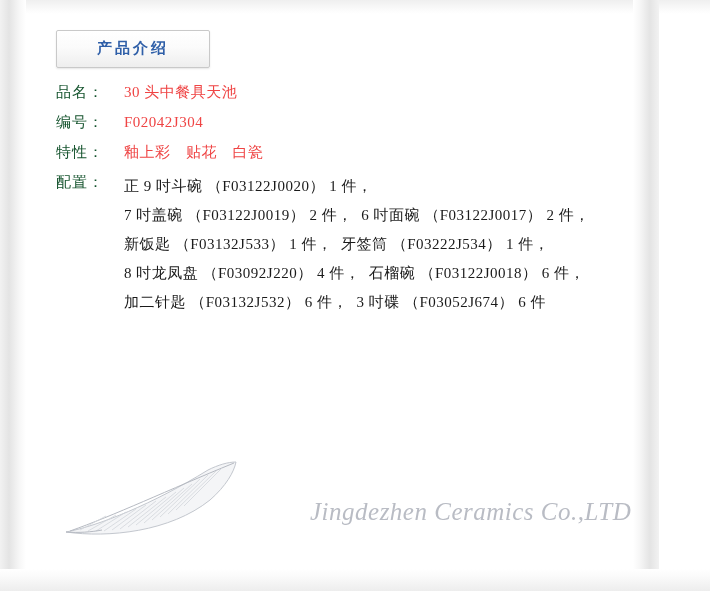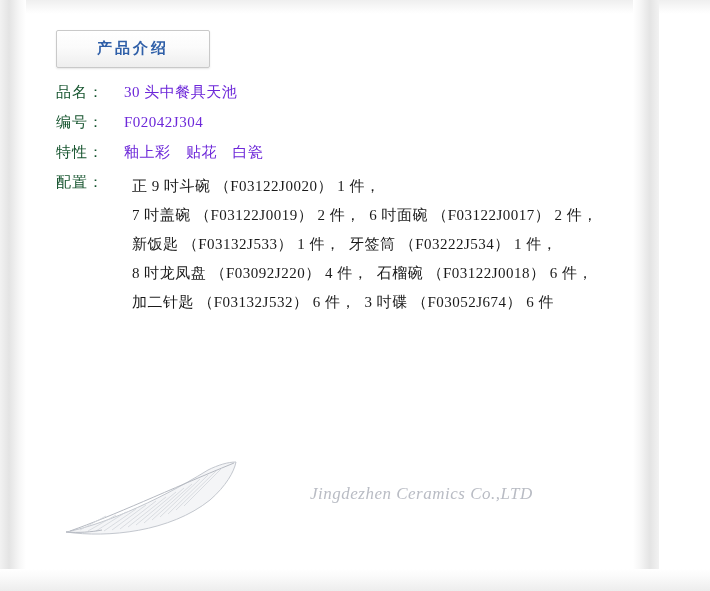--- a/index.html
+++ b/index.html
@@ -86,52 +86,51 @@
     width: 68px;
     flex: 0 0 68px;
     font-size: 15px;
     color: #14532d;
     font-family: "Liberation Serif", serif;
     letter-spacing: 1px;
     line-height: 20px;
   }
   .spec-value {
     font-size: 15px;
-    color: #6d28d9;
+    color: #ef4444;
     font-family: "Liberation Serif", serif;
     line-height: 20px;
     letter-spacing: 0.5px;
   }
   .config-lines {
     font-size: 15px;
     color: #1a1a1a;
     line-height: 29px;
     letter-spacing: 0.5px;
   }
   .config-line {
     white-space: pre;
-    margin-left: 8px;
   }
 
   
   .feather {
     position: absolute;
     left: 58px;
     top: 460px;
     width: 250px;
     height: 80px;
     pointer-events: none;
   }
   .signature {
     position: absolute;
     left: 310px;
-    top: 484px;
+    top: 498px;
     font-family: "Liberation Serif", serif;
     font-style: italic;
-    font-size: 17px;
+    font-size: 25px;
     color: #b9bcc4;
     letter-spacing: 0.5px;
     white-space: nowrap;
     text-align: right;
   }
 </style>
 </head>
 <body>
 
 <div class="page">

